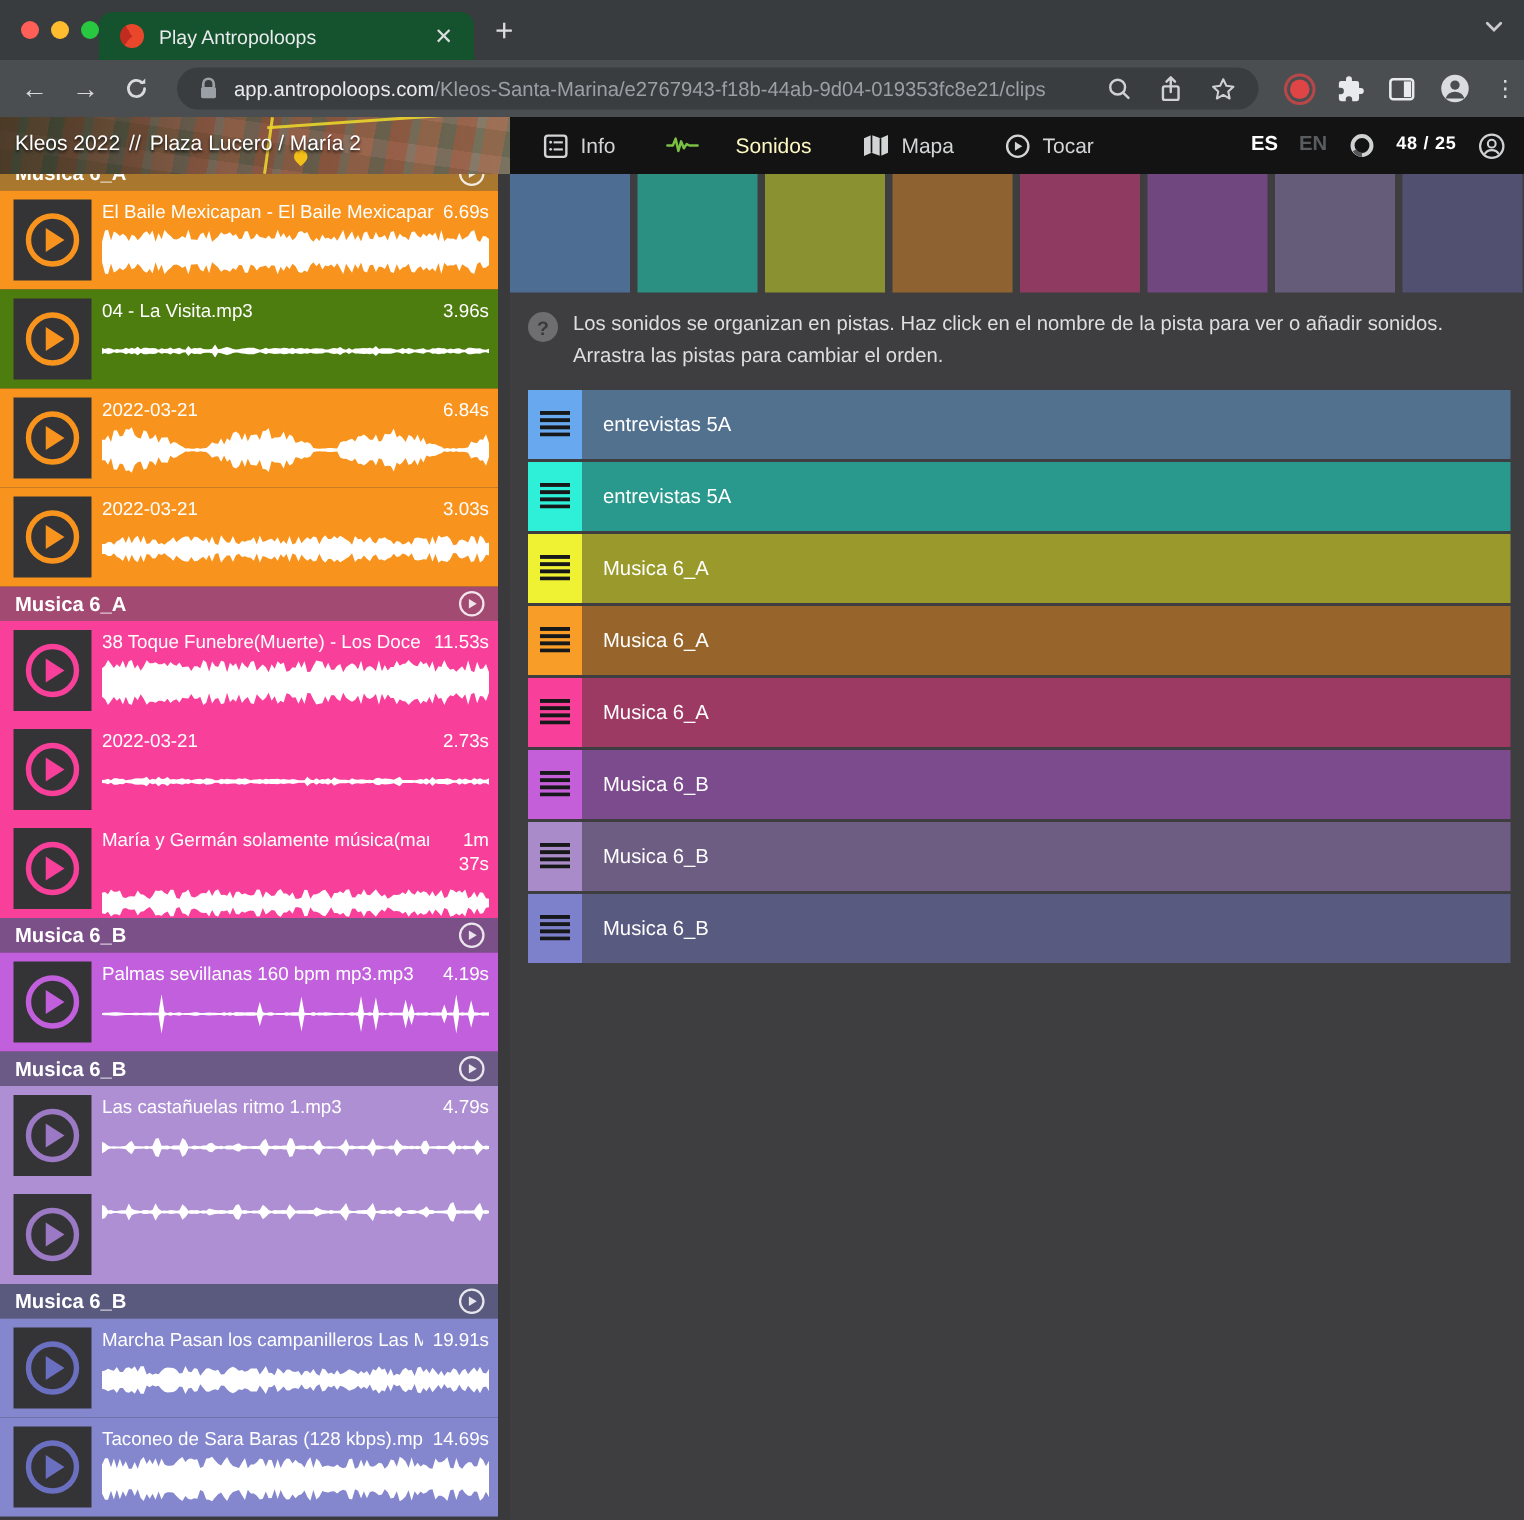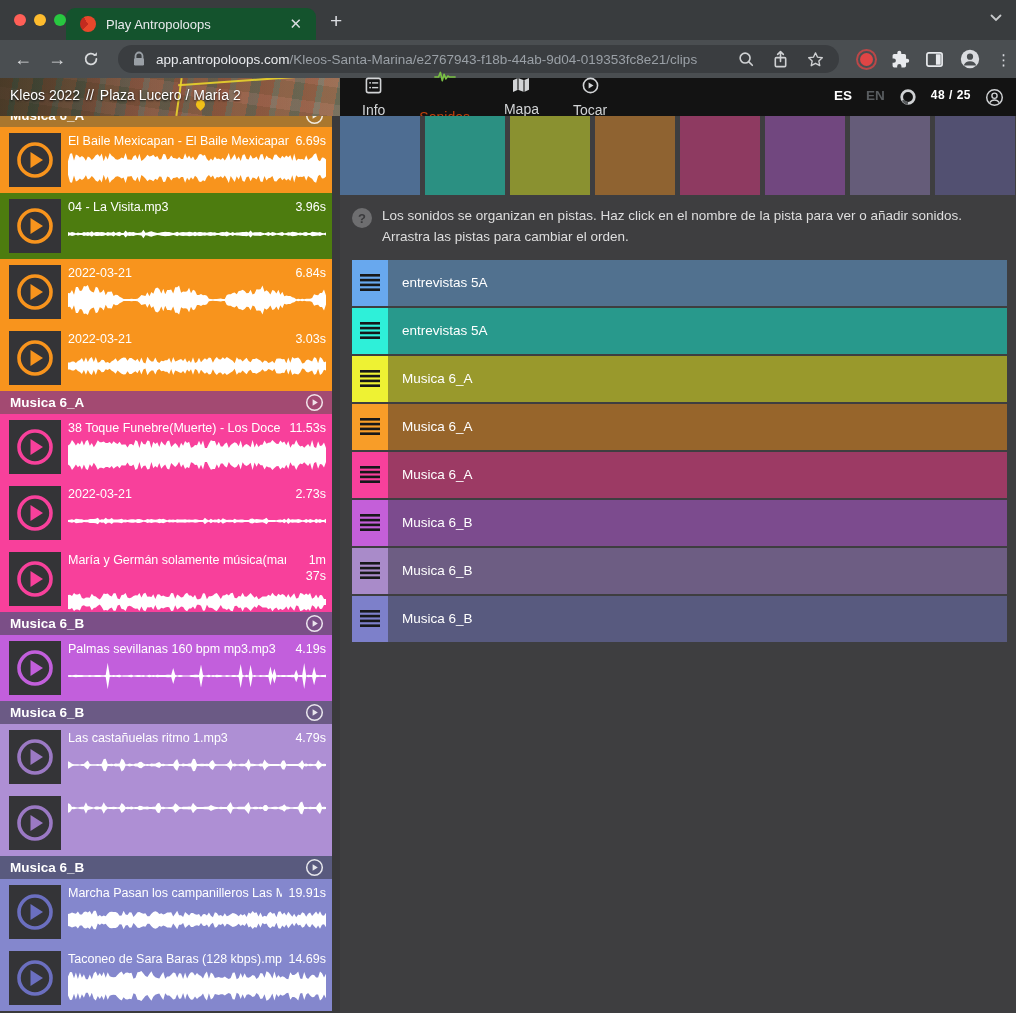--- a/index.html
+++ b/index.html
@@ -45,22 +45,22 @@
         linear-gradient(90deg,#55523e,#8d6b55 38%,#a06c56 68%,#86765f); }
   .mapthumb::before { content:""; position:absolute; inset:0;
         background:linear-gradient(90deg, rgba(30,36,22,.55), rgba(0,0,0,.15) 45%, rgba(0,0,0,0)); }
   .mapline { position:absolute; background:#e9d42c; opacity:.9; }
   .pin { position:absolute; left:196px; top:22px; width:9px; height:9px; border-radius:50% 50% 50% 0;
          transform:rotate(-45deg); background:#f2c018; }
   .maptitle { position:absolute; left:10px; top:9px; color:#fff; font-size:14px; white-space:nowrap;
               text-shadow:0 1px 2px rgba(0,0,0,.8); }
   .maptitle .sep { margin:0 6px; }
   .appnav { display:flex; align-items:center; gap:34px; margin-left:22px; }
-  .navitem { display:flex; align-items:center; gap:8px; color:#d2d4d6; font-size:14px;flex-direction:column; }
-  .navitem.active { color:#c2410c;gap:24px; }
+  .navitem { display:flex; align-items:center; gap:8px; color:#d2d4d6; font-size:14px; }
+  .navitem.active { color:#fef9c3;gap:24px; }
   .hdr-right { margin-left:auto; display:flex; align-items:flex-start; gap:14px; padding-right:12px; }
   .lang { font-size:13.5px; font-weight:700; }
   .lang.on { color:#fff; } .lang.off { color:#595d60; }
   .counter { color:#fff; font-size:12px; font-weight:700; letter-spacing:.5px; }
 
   
   .sidebar { position:absolute; top:116px; left:0; width:340px; bottom:0; background:#3a3a3c;
              overflow:hidden; }
   .sec-head { width:332px; height:23px; display:flex; align-items:center; padding:0 8px 0 10px;
               color:#fff; font-size:13.5px; font-weight:700; }

